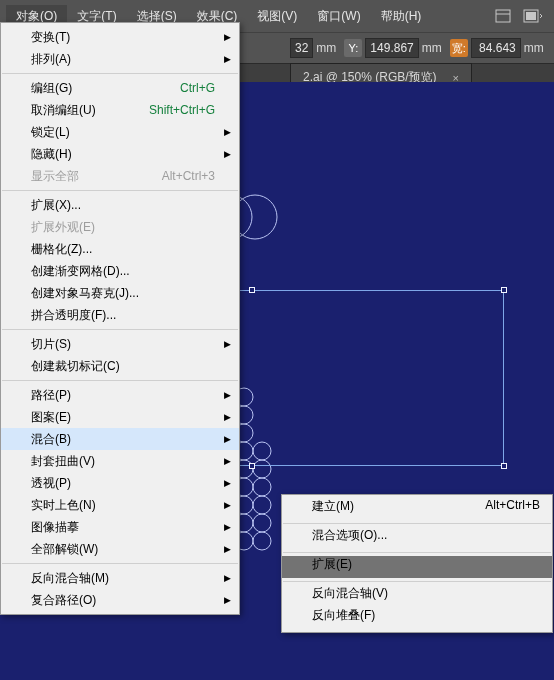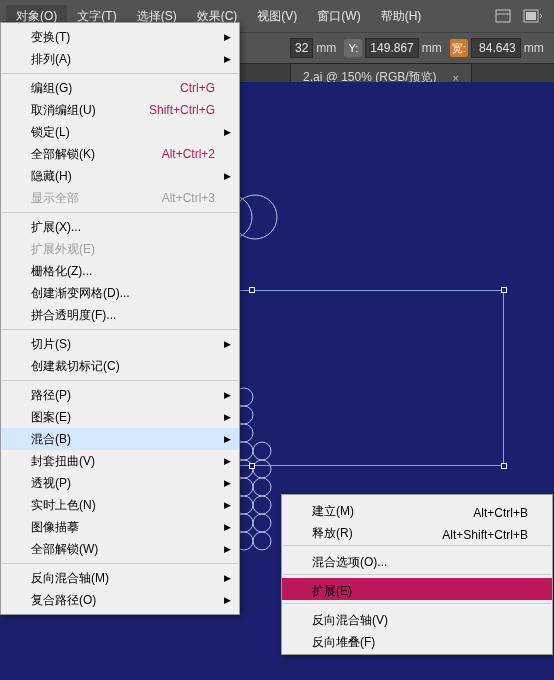--- a/index.html
+++ b/index.html
@@ -21,28 +21,28 @@
 .canvas{position:absolute;top:82px;left:0;right:0;bottom:0;background:#1a206e}
 .sel{position:absolute;top:208px;left:0;right:50px;height:176px;border:1px solid #7fa7e8}
 .sel .h{position:absolute;width:6px;height:6px;background:#1a206e;border:1px solid #f2f5ff;}
 .sel .tl{top:-4px;left:-4px}.sel .tm{top:-4px;left:50%;margin-left:-3px}.sel .tr{top:-4px;right:-4px}
 .sel .bl{bottom:-4px;left:-4px}.sel .bm{bottom:-4px;left:50%;margin-left:-3px}.sel .br{bottom:-4px;right:-4px}
 .circles{position:absolute;top:95px;right:50px;left:100px;bottom:0}
 .dropdown{position:absolute;top:22px;left:0;width:240px;background:#f0f0f0;border:1px solid #9a9a9a;box-shadow:2px 2px 6px rgba(0,0,0,.4);padding:3px 0}
 .dropdown .row{display:flex;align-items:center;height:22px;padding:0 24px 0 30px;color:#000;position:relative}
 .dropdown .row.disabled{color:#9d9d9d}
 .dropdown .row.hover{background:#d5e7fb}
-.dropdown .row .sc{margin-left:auto;color:#be185d}
+.dropdown .row .sc{margin-left:auto;color:#15803d}
 .dropdown .row.disabled .sc{color:#9d9d9d}
 .dropdown .row .arr{position:absolute;right:8px;font-size:9px}
 .dropdown .sep{height:1px;background:#cfcfcf;margin:3px 1px}
 .submenu{position:absolute;top:494px;left:281px;width:272px;background:#f0f0f0;border:1px solid #9a9a9a;box-shadow:2px 2px 6px rgba(0,0,0,.4);padding:3px 0}
-.submenu .row{display:flex;align-items:flex-end;height:22px;padding:0 24px 0 30px;color:#000;position:relative}
+.submenu .row{display:flex;align-items:flex-start;height:22px;padding:0 12px 0 30px;color:#000;position:relative}
 .submenu .row.disabled{color:#9d9d9d}
-.submenu .row.hover{background:#be185d}
+.submenu .row.hover{background:#737373}
 .submenu .row .sc{margin-left:auto;color:#000}
 .submenu .sep{height:1px;background:#cfcfcf;margin:3px 1px}
 svg circle{fill:none;stroke:#b9c3f2;stroke-width:1}
 </style>
 </head>
 <body>
 
 <div class="menubar">
   <div class="mi active">对象(O)</div>
   <div class="mi">文字(T)</div>
@@ -243,24 +243,20 @@
     </div>
   <div class="row">
       <span>取消编组(U)</span>
       <span class="sc">Shift+Ctrl+G</span>
     </div>
   <div class="row">
       <span>锁定(L)</span>
       <span class="arr">▶</span>
     </div>
   <div class="row">
-      <span>全部解锁(K)</span>
-      <span class="sc">Alt+Ctrl+2</span>
-    </div>
-  <div class="row">
       <span>隐藏(H)</span>
       <span class="arr">▶</span>
     </div>
   <div class="row disabled">
       <span>显示全部</span>
       <span class="sc">Alt+Ctrl+3</span>
     </div>
   <div class="sep"></div>
   <div class="row">
       <span>扩展(X)...</span>
@@ -268,20 +264,23 @@
   <div class="row disabled">
       <span>扩展外观(E)</span>
     </div>
   <div class="row">
       <span>栅格化(Z)...</span>
     </div>
   <div class="row">
       <span>创建渐变网格(D)...</span>
     </div>
   <div class="row">
+      <span>创建对象马赛克(J)...</span>
+    </div>
+  <div class="row">
       <span>拼合透明度(F)...</span>
     </div>
   <div class="sep"></div>
   <div class="row">
       <span>切片(S)</span>
       <span class="arr">▶</span>
     </div>
   <div class="row">
       <span>创建裁切标记(C)</span>
     </div>
@@ -327,24 +326,20 @@
       <span>复合路径(O)</span>
       <span class="arr">▶</span>
     </div>
 </div>
 
 <div class="submenu">
   <div class="row">
       <span>建立(M)</span>
       <span class="sc">Alt+Ctrl+B</span>
     </div>
-  <div class="row">
-      <span>释放(R)</span>
-      <span class="sc">Alt+Shift+Ctrl+B</span>
-    </div>
   <div class="sep"></div>
   <div class="row">
       <span>混合选项(O)...</span>
     </div>
   <div class="sep"></div>
   <div class="row hover">
       <span>扩展(E)</span>
     </div>
   <div class="sep"></div>
   <div class="row">

